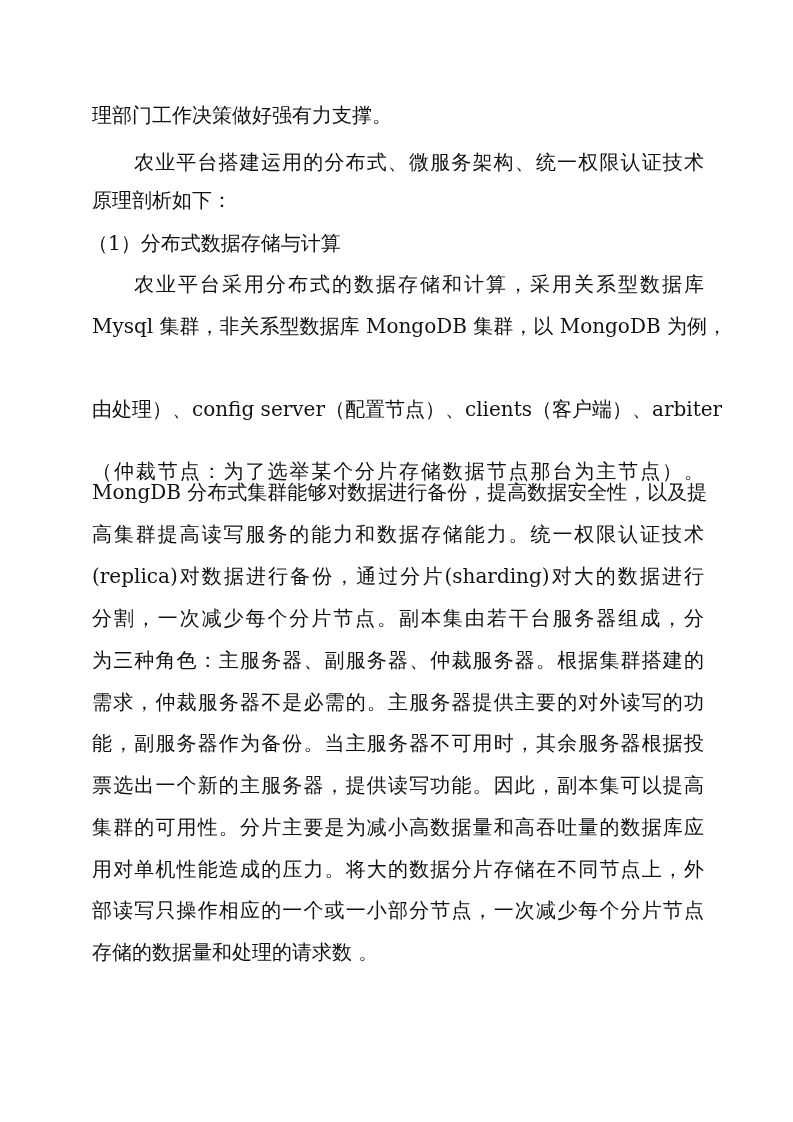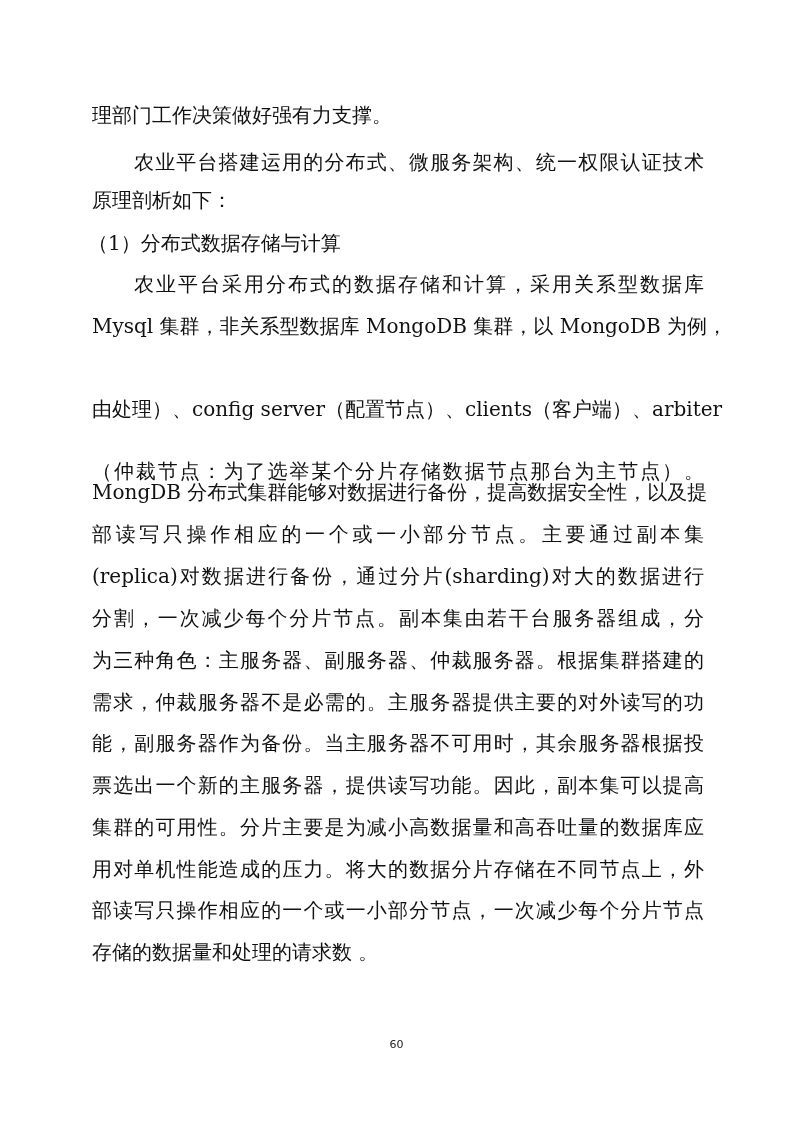--- a/index.html
+++ b/index.html
@@ -64,26 +64,25 @@
   <div class="line indent" style="top:138px;">农业平台搭建运用的分布式、微服务架构、统一权限认证技术</div>
   <div class="line last" style="top:176px;">原理剖析如下：</div>
 
   <div class="line last heading" style="top:219px;">（1）分布式数据存储与计算</div>
 
   <div class="line indent" style="top:260px;">农业平台采用分布式的数据存储和计算，采用关系型数据库</div>
   <div class="line" style="top:302px;">Mysql 集群，非关系型数据库 MongoDB 集群，以 MongoDB 为例，</div>
   <div class="line" style="top:385px;">由处理）、config server（配置节点）、clients（客户端）、arbiter</div>
   <div class="line" style="top:427px;margin-top:20px;">（仲裁节点：为了选举某个分片存储数据节点那台为主节点）。</div>
   <div class="line" style="top:468px;">MongDB 分布式集群能够对数据进行备份，提高数据安全性，以及提</div>
-  <div class="line" style="top:510px;">部读写只操作相应的一个或一小部分节点。主要通过副本集</div>
+  <div class="line" style="top:510px;">高集群提高读写服务的能力和数据存储能力。统一权限认证技术</div>
   <div class="line" style="top:552px;">(replica)对数据进行备份，通过分片(sharding)对大的数据进行</div>
   <div class="line" style="top:594px;">分割，一次减少每个分片节点。副本集由若干台服务器组成，分</div>
   <div class="line" style="top:636px;">为三种角色：主服务器、副服务器、仲裁服务器。根据集群搭建的</div>
   <div class="line" style="top:678px;">需求，仲裁服务器不是必需的。主服务器提供主要的对外读写的功</div>
   <div class="line" style="top:719px;">能，副服务器作为备份。当主服务器不可用时，其余服务器根据投</div>
   <div class="line" style="top:761px;">票选出一个新的主服务器，提供读写功能。因此，副本集可以提高</div>
   <div class="line" style="top:803px;">集群的可用性。分片主要是为减小高数据量和高吞吐量的数据库应</div>
   <div class="line" style="top:845px;">用对单机性能造成的压力。将大的数据分片存储在不同节点上，外</div>
   <div class="line" style="top:886px;">部读写只操作相应的一个或一小部分节点，一次减少每个分片节点</div>
   <div class="line last" style="top:928px;">存储的数据量和处理的请求数 。</div>
 
-  <div class="page-number">60</div>
 </div>
 
 </body></html>

